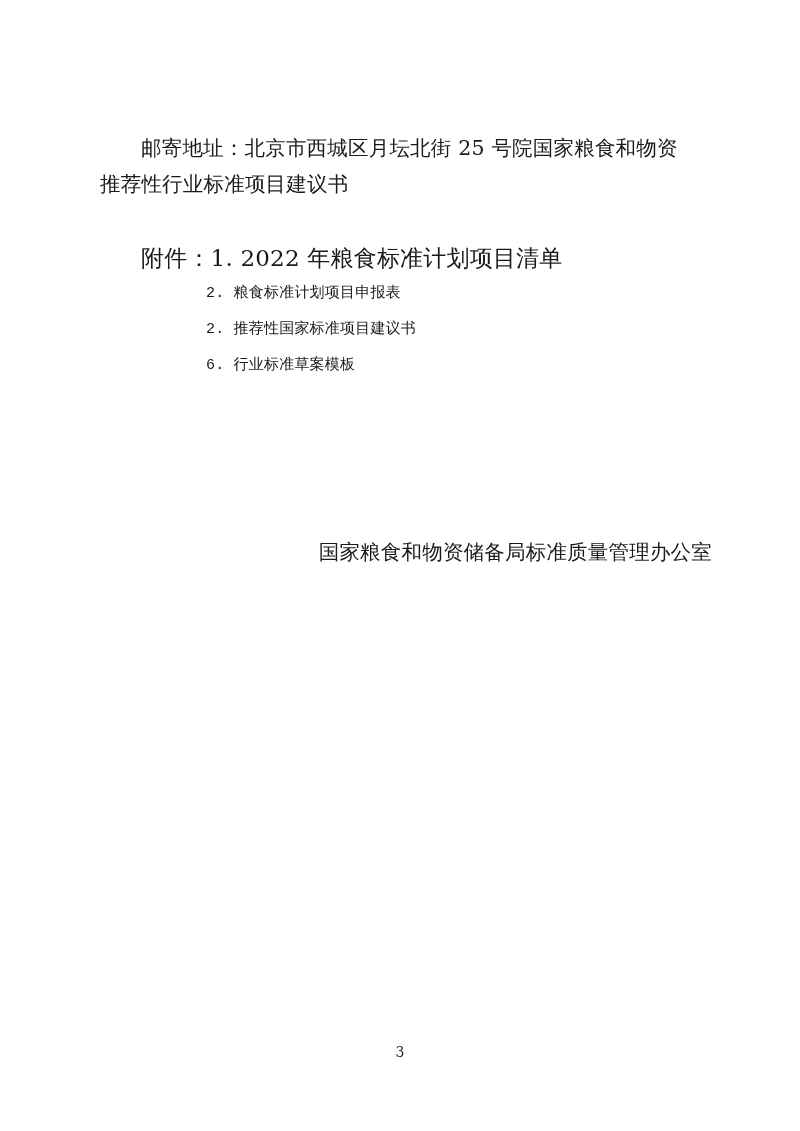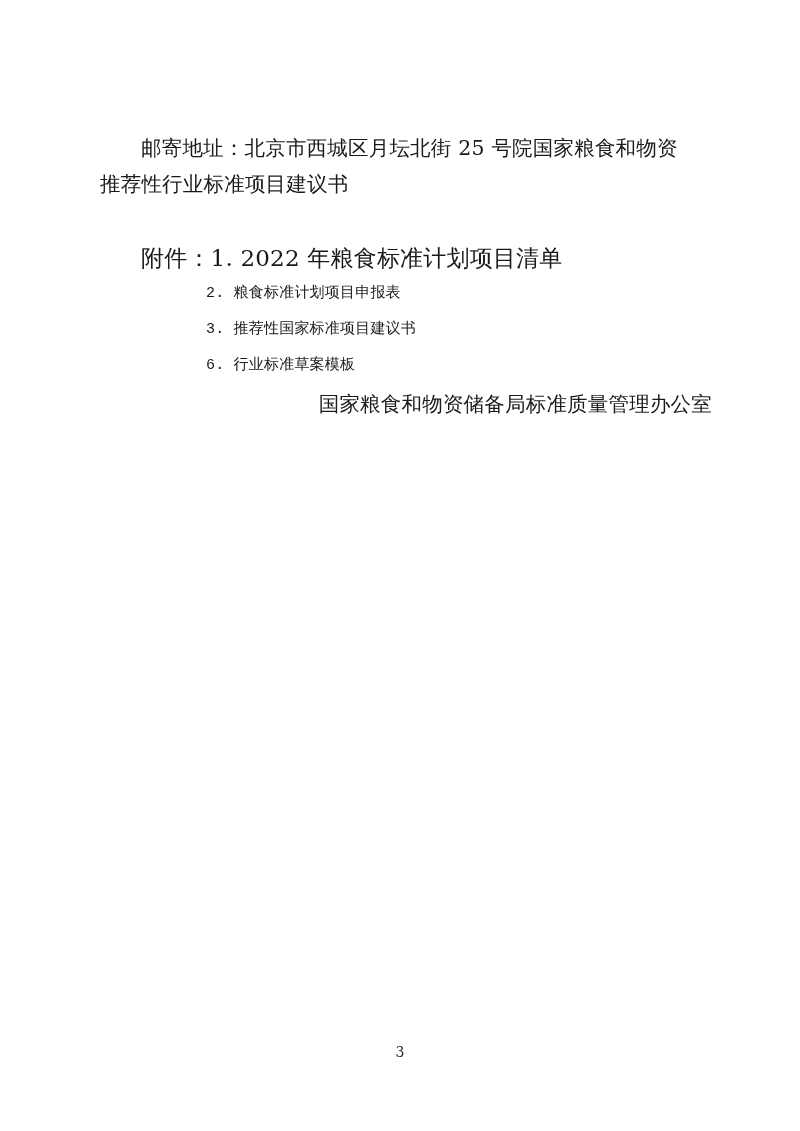--- a/index.html
+++ b/index.html
@@ -46,20 +46,21 @@
     letter-spacing: 0.2px;
   }
   .attach-item {
     font-size: 15px;
     line-height: 36px;
     padding-left: 106px;
     letter-spacing: 0.2px;
     font-family: Liberation Mono, monospace;
   }
   .signature {
+    margin-top: 148px;
     font-size: 20.5px;
     line-height: 40px;
     text-align: right;
     letter-spacing: 0.2px;
   }
   .sign-date {
     text-align: right;
     padding-right: 98px;
   }
   .page-number {
@@ -87,21 +88,21 @@
       <span>推荐性行业标准项目建议书</span>
     </div>
 
     <div class="block-gap"></div>
 
     <div class="attach-section">
       <div class="attach-first">
         <span>附件：1. 2022 年粮食标准计划项目清单</span>
       </div>
       <div class="attach-item">2. 粮食标准计划项目申报表</div>
-      <div class="attach-item">3. 推荐性国家标准项目建议书</div>
+      <div class="attach-item">2. 推荐性国家标准项目建议书</div>
       <div class="attach-item">6. 行业标准草案模板</div>
     </div>
 
     <div class="signature">
       <div>国家粮食和物资储备局标准质量管理办公室</div>
     </div>
 
   </div>
 
   <div class="page-number">3</div>

